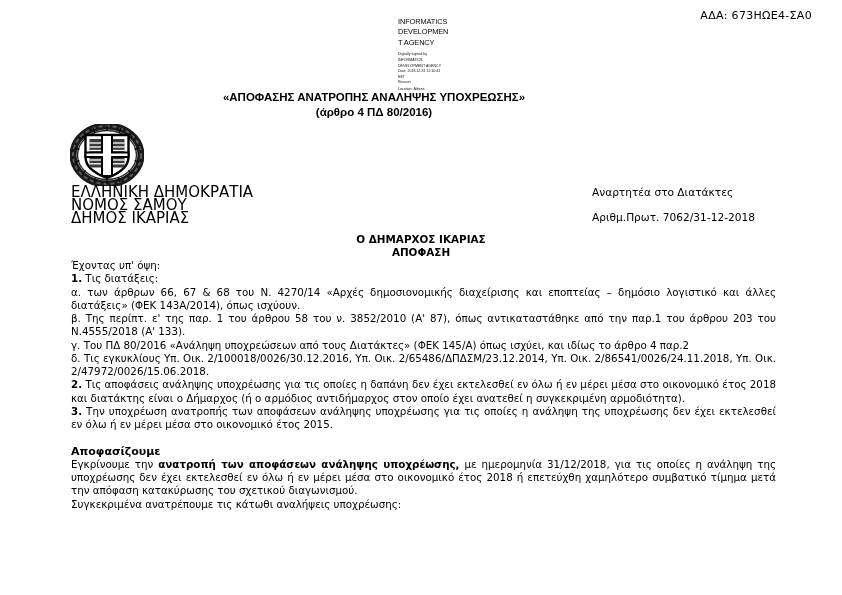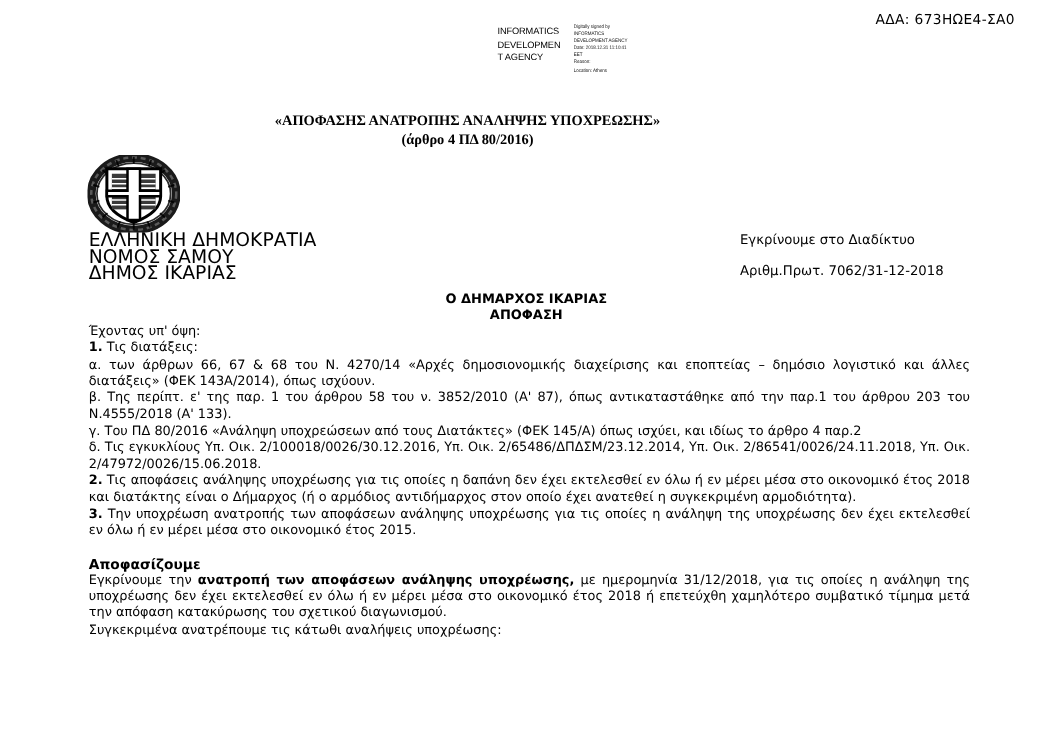--- a/index.html
+++ b/index.html
@@ -35,22 +35,23 @@
     white-space: nowrap;
   }
 
   .sig-stamp {
     position: absolute;
     top: 17px;
     left: 398px;
     width: 126px;
     height: 38px;
     display: flex;
-    align-items: center;
+    align-items: flex-start;
     gap: 3px;
+    flex-direction: column;
   }
   .sig-left {
     font-size: 7.4px;
     line-height: 10.4px;
     letter-spacing: -0.1px;
     font-family: "Liberation Sans", sans-serif;
     width: 58px;
     white-space: pre-line;
   }
   .sig-right {
@@ -68,21 +69,21 @@
   
   .doc-title {
     position: absolute;
     top: 90px;
     left: 0;
     width: 748px;
     text-align: center;
     font-size: 11.5px;
     font-weight: bold;
     line-height: 15px;
-    font-family: Liberation Serif, serif;
+    font-family: Liberation Sans, sans-serif;
   }
   .doc-title .line2 { display: block; }
 
   
   .emblem {
     position: absolute;
     top: 124px;
     left: 70px;
     width: 74px;
     height: 62px;
@@ -226,21 +227,21 @@
       </g>
 
       <path d="M32 11 H42 V28.5 H58.5 V33 H42 V52 H32 V33 H15.5 V28.5 H32 Z" fill="#ffffff" stroke="#000000" stroke-width="2"></path>
     </svg>
   </div>
 
   <div class="org-block">ΕΛΛΗΝΙΚΗ ΔΗΜΟΚΡΑΤΙΑ
 ΝΟΜΟΣ ΣΑΜΟΥ
 ΔΗΜΟΣ ΙΚΑΡΙΑΣ</div>
 
-  <div class="publish-note">Εγκρίνουμε στο Διαδίκτυο</div>
+  <div class="publish-note">Αναρτητέα στο Διατάκτες</div>
   <div class="protocol-no">Αριθμ.Πρωτ. 7062/31-12-2018</div>
 
   <div class="decision-heading">
     <span>Ο ΔΗΜΑΡΧΟΣ ΙΚΑΡΙΑΣ</span>
     <span>ΑΠΟΦΑΣΗ</span>
   </div>
 
   <div class="body-text">
     <p class="plain">Έχοντας υπ' όψη:</p>
     <p class="plain"><span class="b">1.</span><span> Τις διατάξεις:</span></p>

